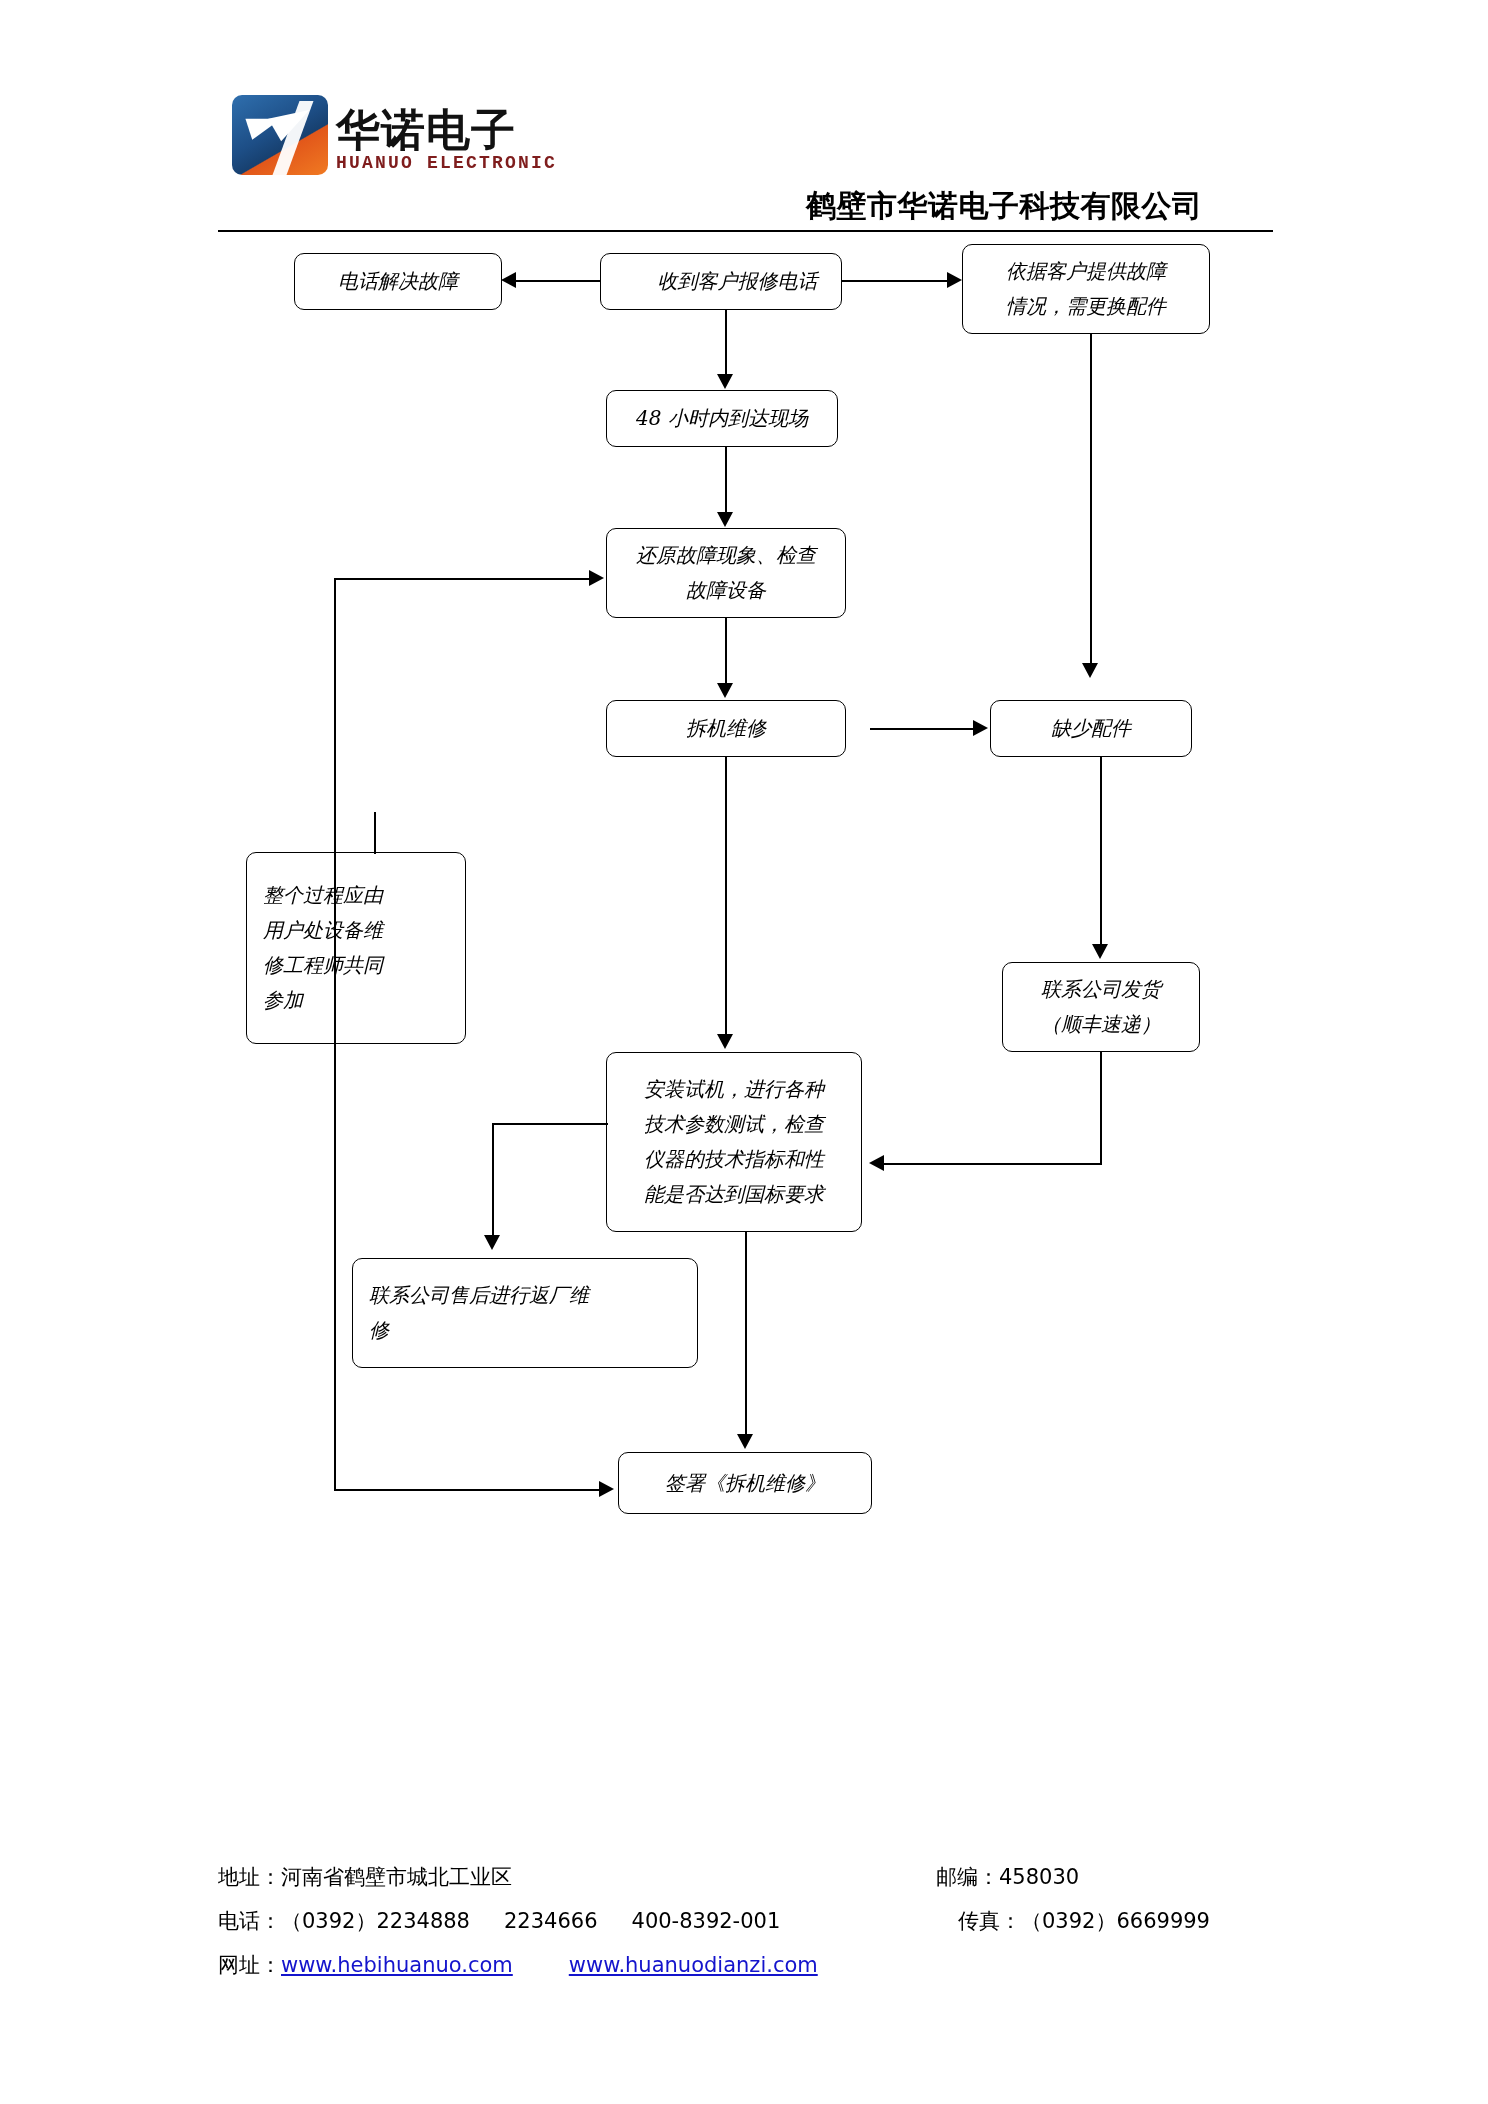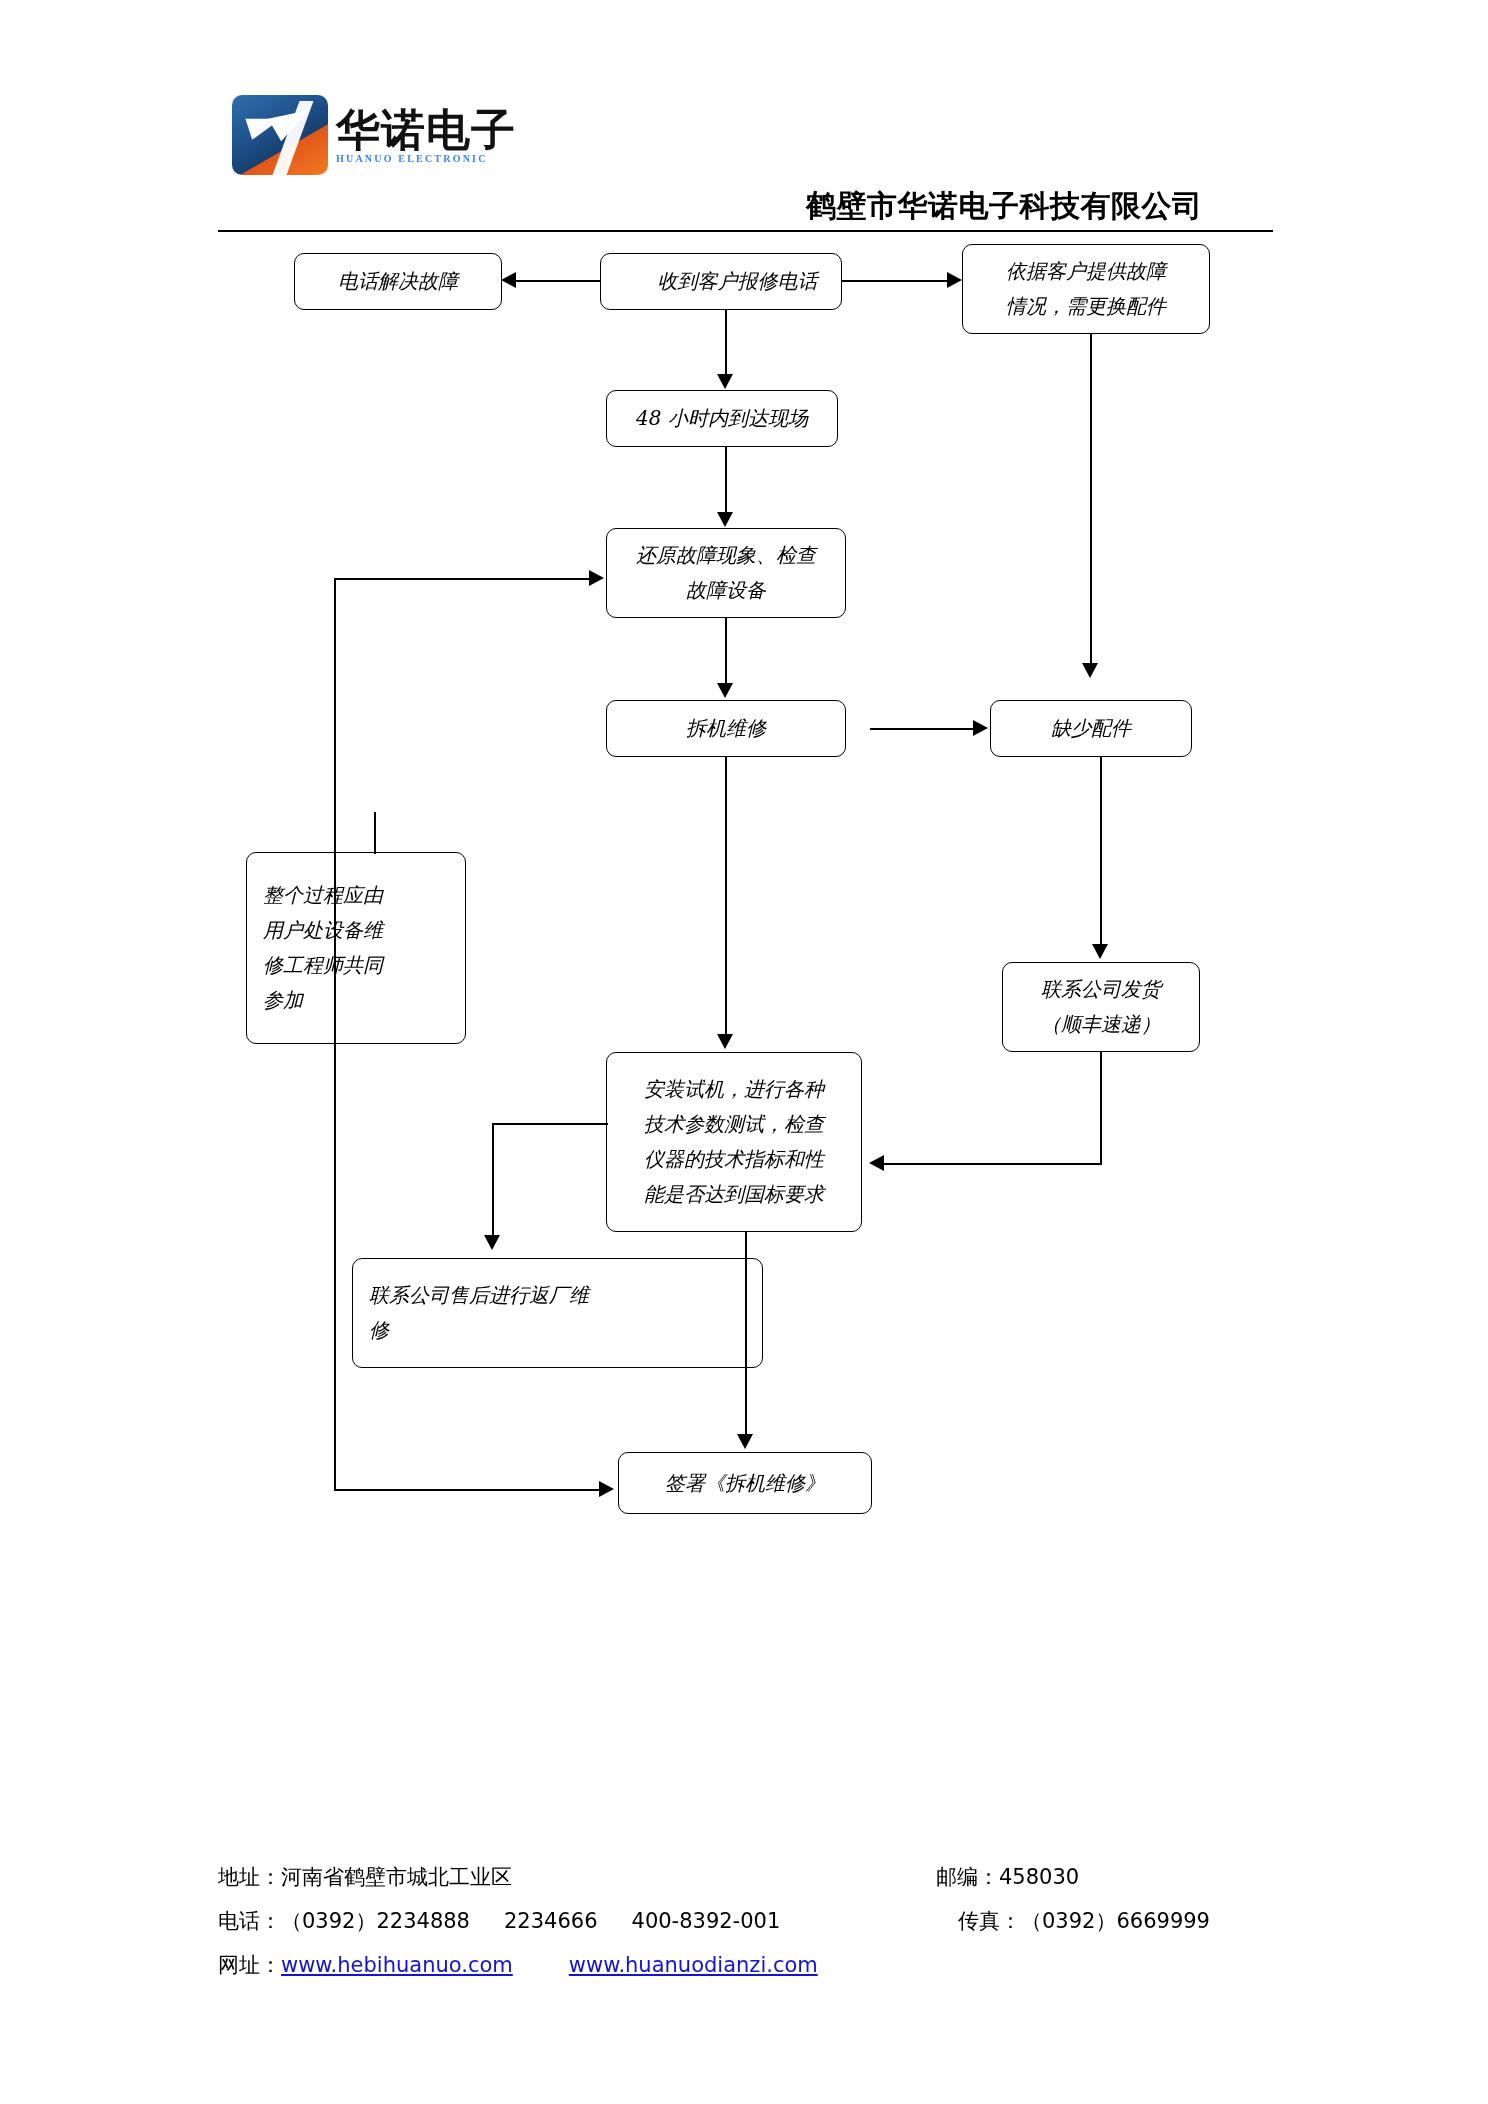--- a/index.html
+++ b/index.html
@@ -79,25 +79,25 @@
     font-size: 44px;
     font-weight: 700;
     letter-spacing: 1px;
     color: #111111;
     white-space: nowrap;
   }
   .logo-en {
     position: absolute;
     left: 104px;
     top: 58px;
-    font-family: Liberation Serif, serif;
-    font-size: 10px;
+    font-family: Liberation Mono, monospace;
+    font-size: 18px;
     font-weight: 700;
     letter-spacing: 2.2px;
-    color: #3b82f6;
+    color: #7f1d1d;
     white-space: nowrap;
   }
 
   .company-title {
     position: absolute;
     left: 806px;
     top: 186px;
     font-size: 30px;
     font-weight: 700;
     color: #000000;
@@ -239,21 +239,21 @@
   </div>
 
   <div class="node" style="left:1002px; top:962px; width:198px; height:90px;">
     <span class="txt">联系公司发货<br>（顺丰速递）</span>
   </div>
 
   <div class="node" style="left:606px; top:1052px; width:256px; height:180px;">
     <span class="txt">安装试机，进行各种<br>技术参数测试，检查<br>仪器的技术指标和性<br>能是否达到国标要求</span>
   </div>
 
-  <div class="node left-align" style="left:352px; top:1258px; width:411px; height:110px;">
+  <div class="node left-align" style="left:352px; top:1258px; width:346px; height:110px;">
     <span class="txt">联系公司售后进行返厂维<br>修</span>
   </div>
 
   <div class="node" style="left:618px; top:1452px; width:254px; height:62px;">
     <span class="txt">签署《拆机维修》</span>
   </div>
 
   <div class="ln h" style="left:516px; top:280px; width:84px;"></div>
   <div class="arrow left" style="left:501px; top:272px;"></div>
 

